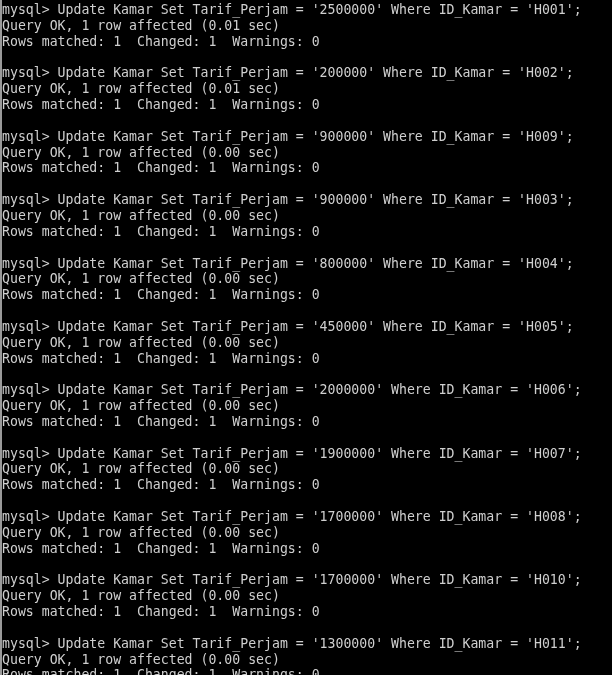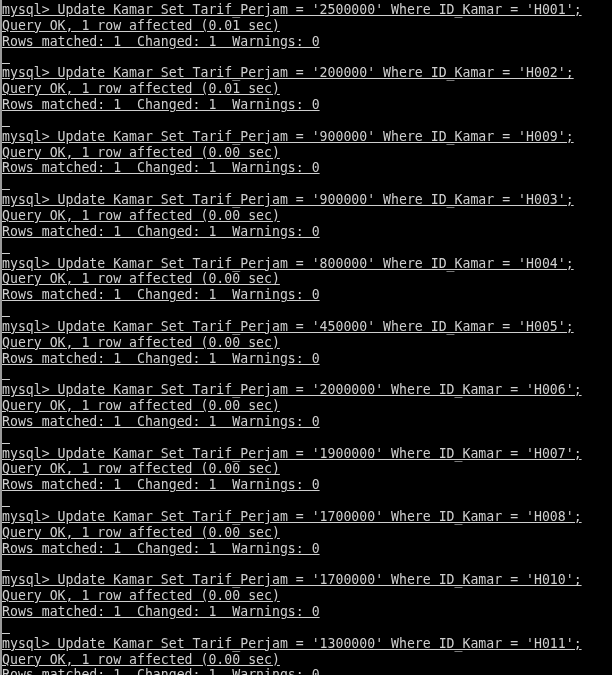--- a/index.html
+++ b/index.html
@@ -34,21 +34,20 @@
     font-size: 13.2px;
     line-height: 15.85px;
     letter-spacing: 0px;
     color: #cfcfcf;
     white-space: pre;
     -webkit-font-smoothing: none;
     font-smooth: never;
   }
   .block {
     display: block;
-    text-decoration: underline;
   }
   .line {
     display: block;
     height: 15.85px;
   }
   .blank-line {
     display: block;
     height: 15.85px;
   }
 </style>

